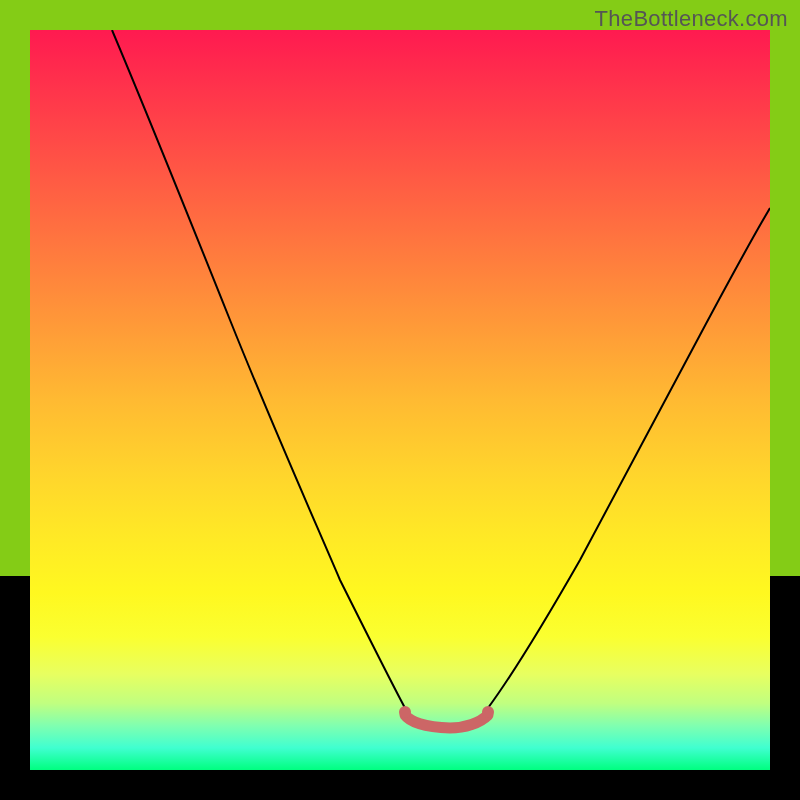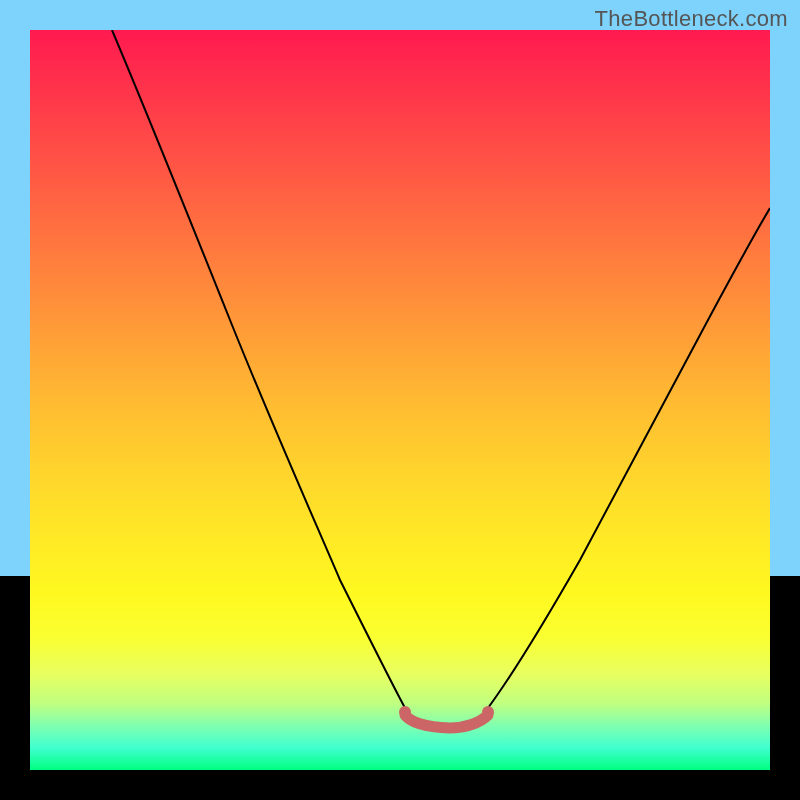--- a/index.html
+++ b/index.html
@@ -7,21 +7,21 @@
     padding: 0;
     width: 800px;
     height: 800px;
     background: #000;
     position: relative;
     font-family: Arial, sans-serif;
   }
   .container {
     width: 800px;
     height: 576px;
-    background: #7dd3fc;
+    background: #84cc16;
     position: relative;
   }
   .plot-area {
     position: absolute;
     left: 30px;
     top: 30px;
     width: 740px;
     height: 740px;
     overflow: hidden;
   }

